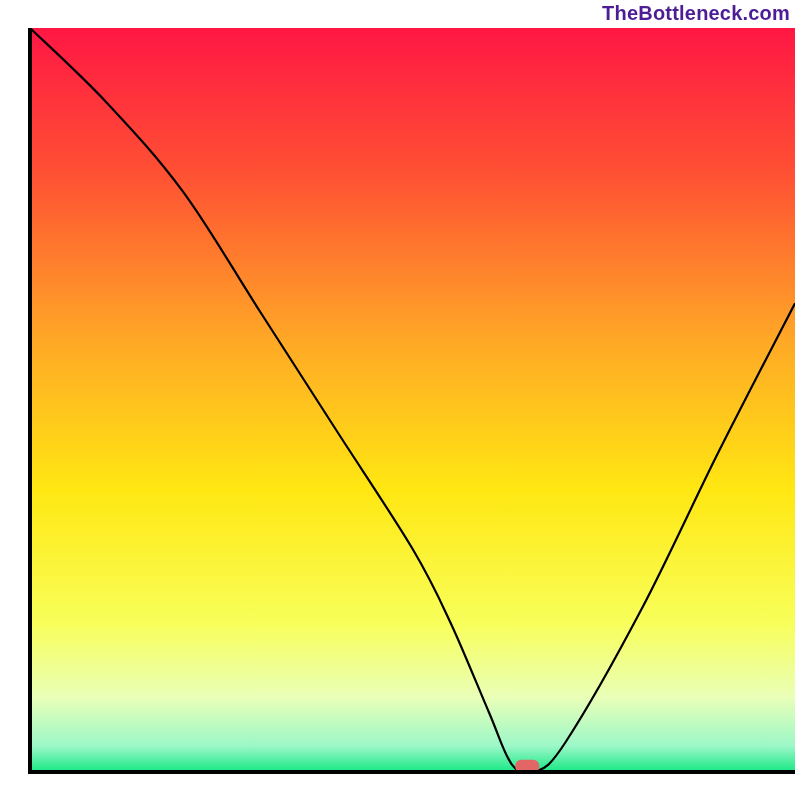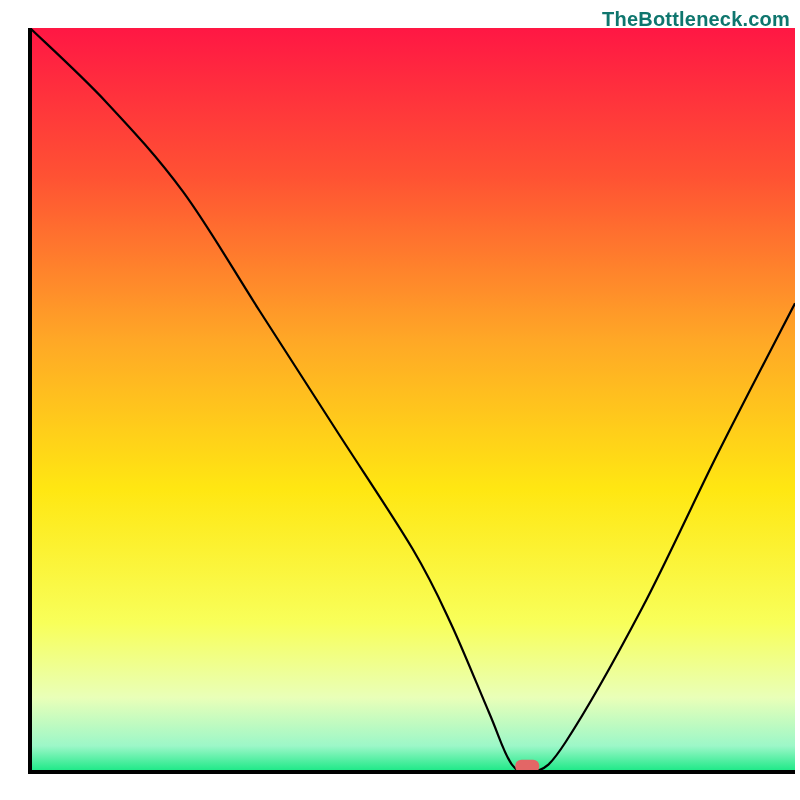--- a/index.html
+++ b/index.html
@@ -10,25 +10,25 @@
     background: #ffffff;
     font-family: Arial, Helvetica, sans-serif;
   }
   .container {
     position: relative;
     width: 800px;
     height: 800px;
   }
   .watermark {
     position: absolute;
-    top: 8px;
+    top: 2px;
     right: 10px;
     font-size: 20px;
     font-weight: 600;
-    color: #0f766e;
+    color: #4c1d95;
     letter-spacing: 0.2px;
   }
   svg {
     display: block;
   }
 </style>
 </head>
 <body>
 
 <div class="container">

